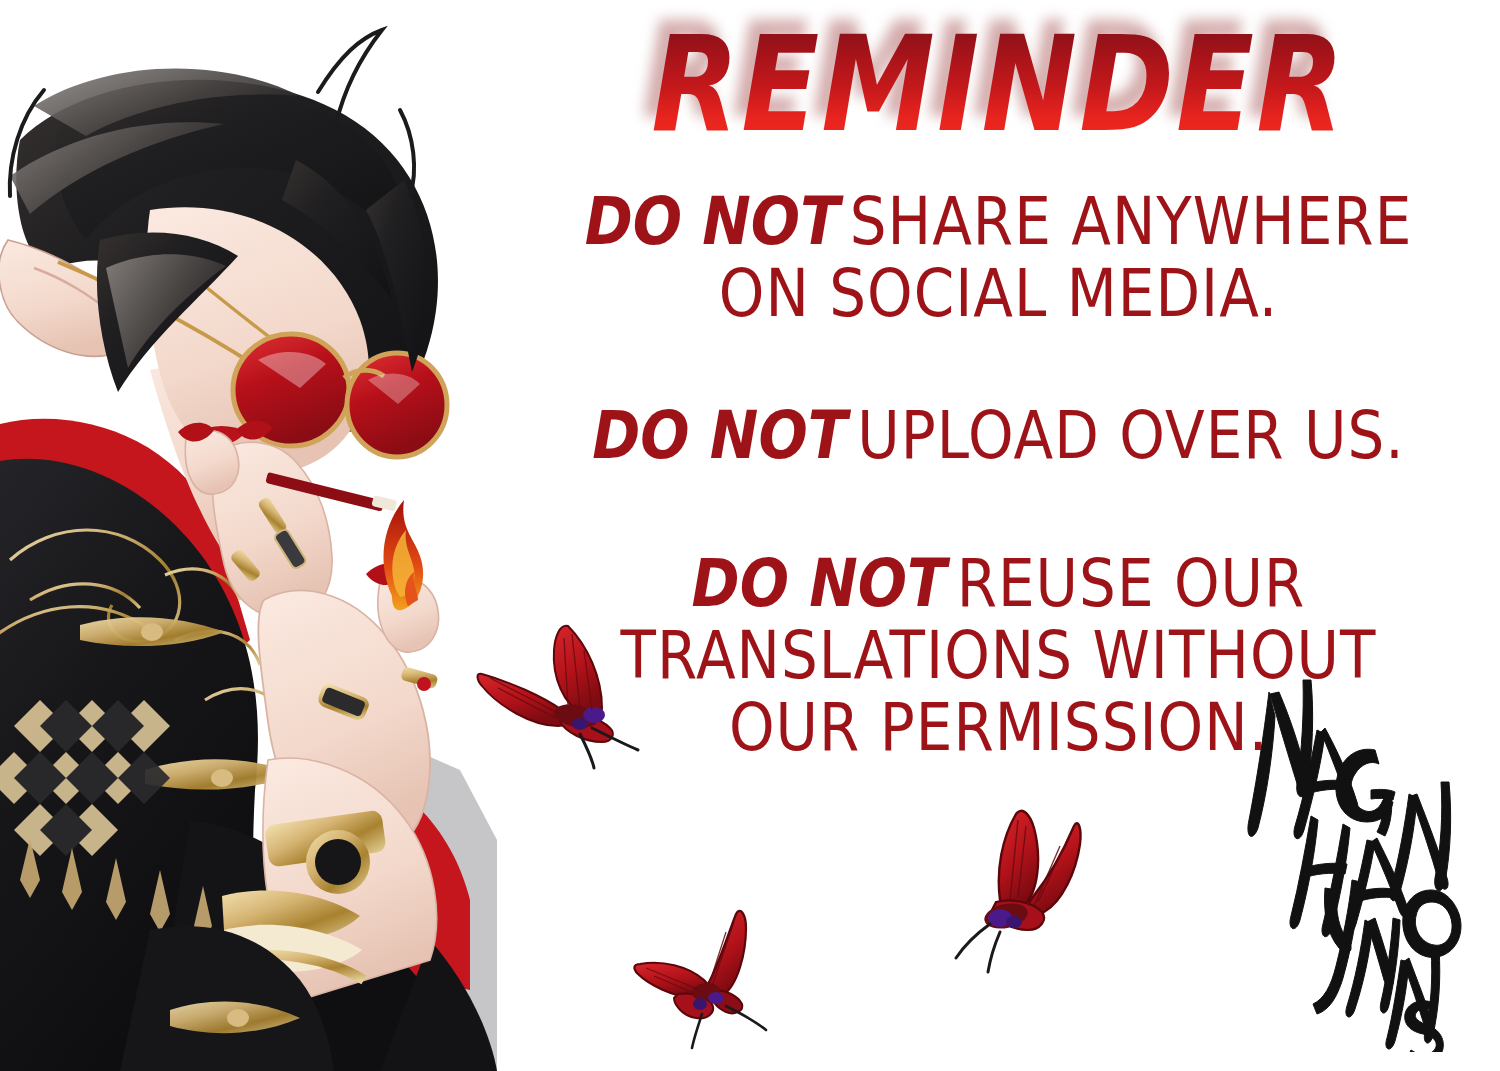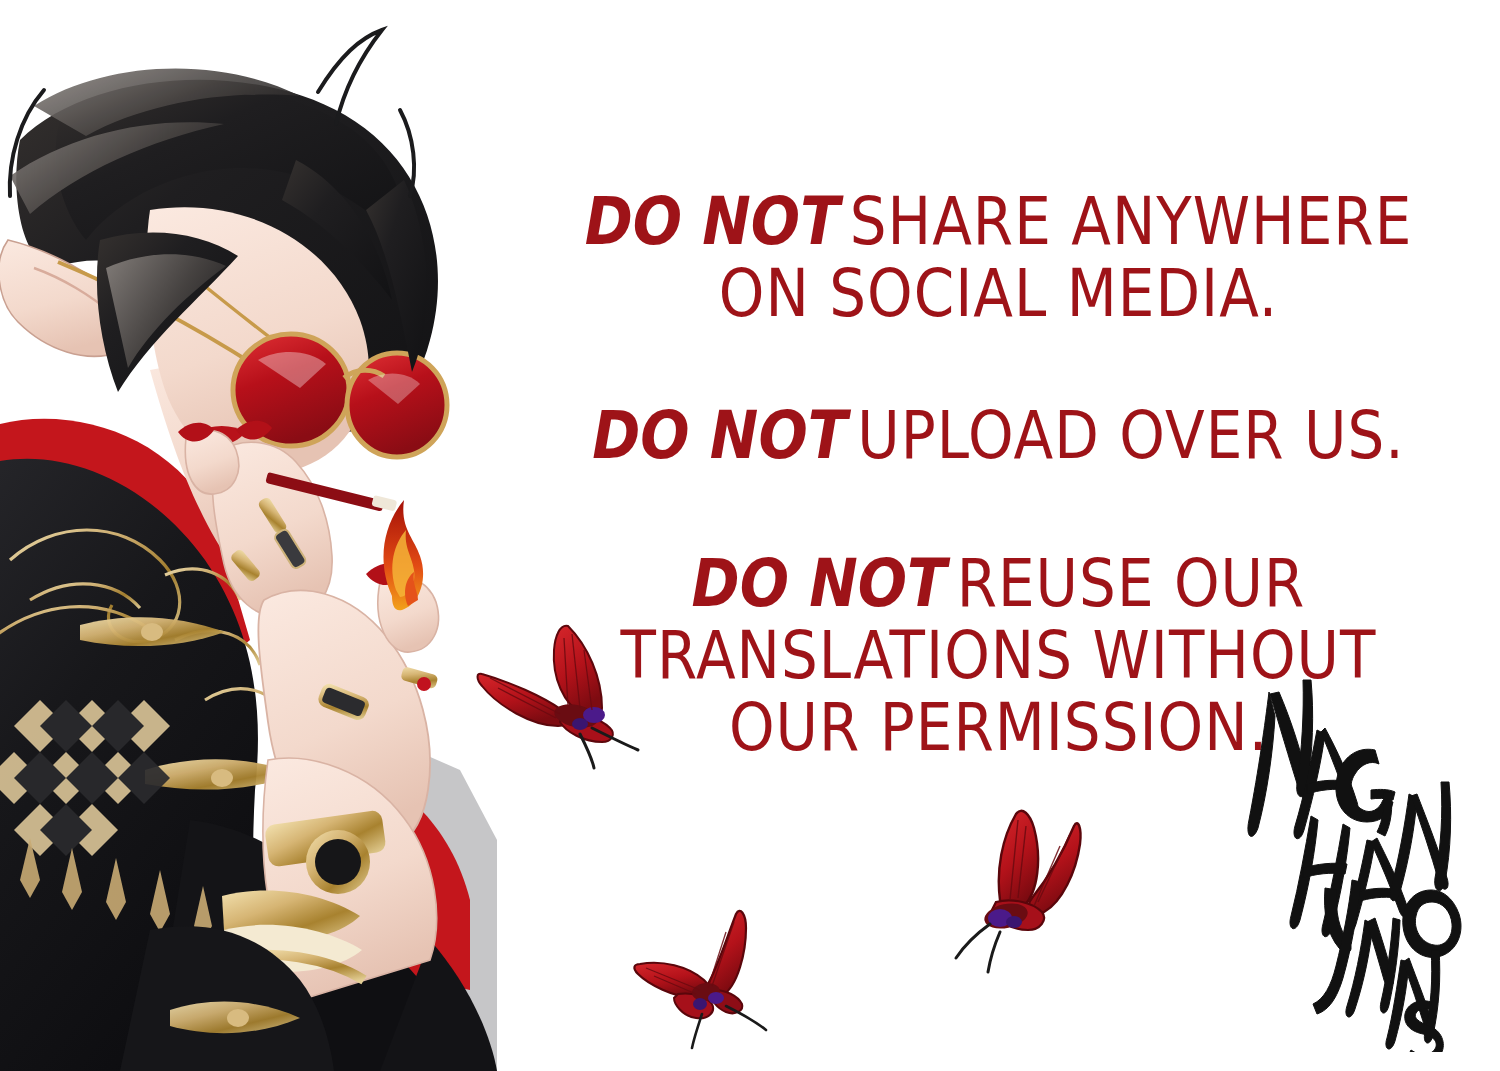--- a/index.html
+++ b/index.html
@@ -311,20 +311,23 @@
         <g fill="url(#goldG)" opacity=".92">
           <path d="M170 1010 C214 996 260 1000 300 1018 C258 1036 210 1037 170 1026 Z"></path>
         </g>
         <ellipse cx="238" cy="1018" rx="11" ry="9" fill="#d8bb80"></ellipse>
       </g>
     </svg>
   </div>
 
   <div id="textcol">
 
+    <div class="headline-wrap">
+      <span class="headline">REMINDER</span>
+    </div>
 
     <div class="line" id="block1">
       <div>
         <span class="strong">DO NOT</span><span class="rest">SHARE ANYWHERE</span>
       </div>
       <div class="rest">ON SOCIAL MEDIA.</div>
     </div>
 
     <div class="line" id="block2">
       <div>

